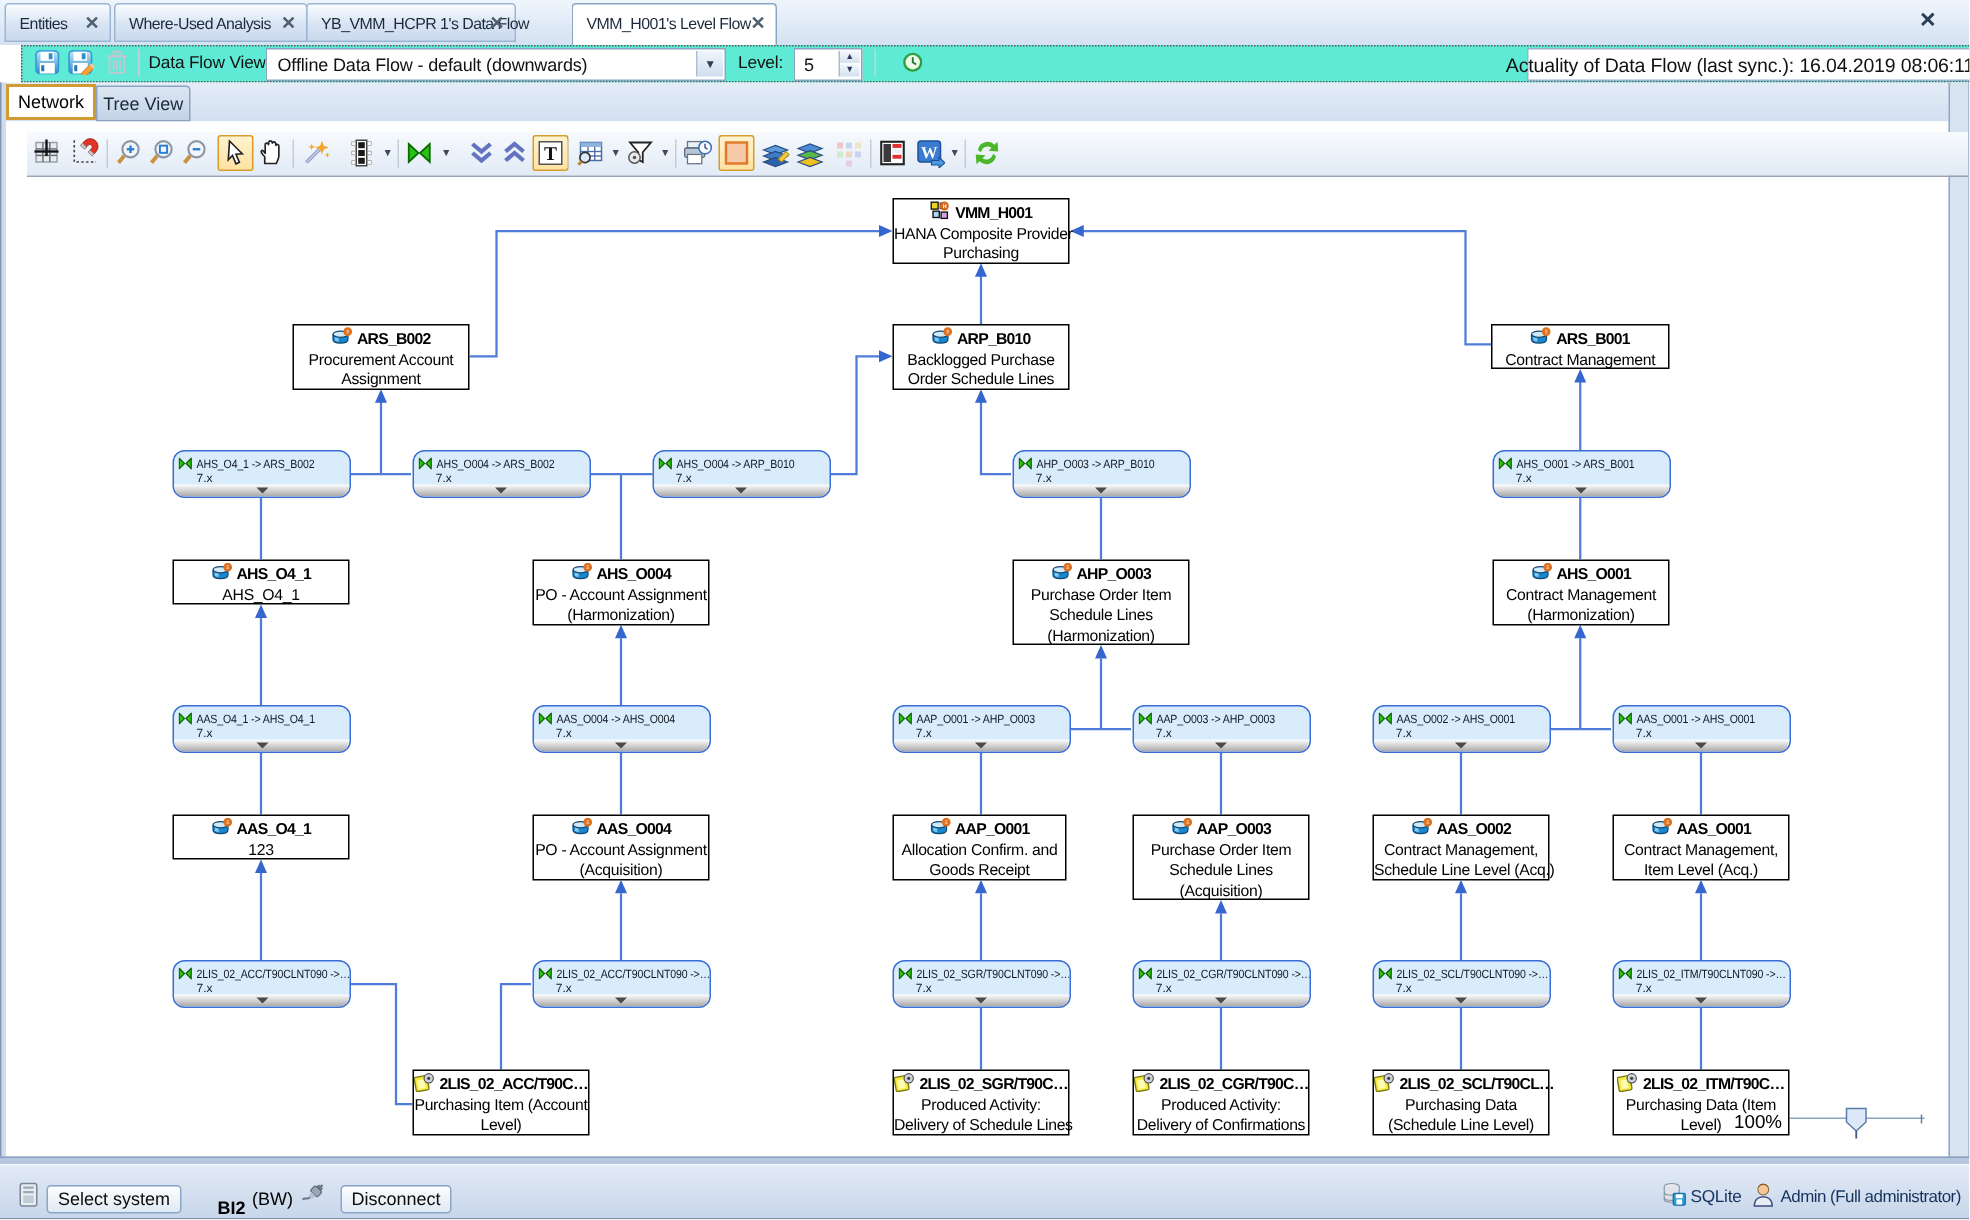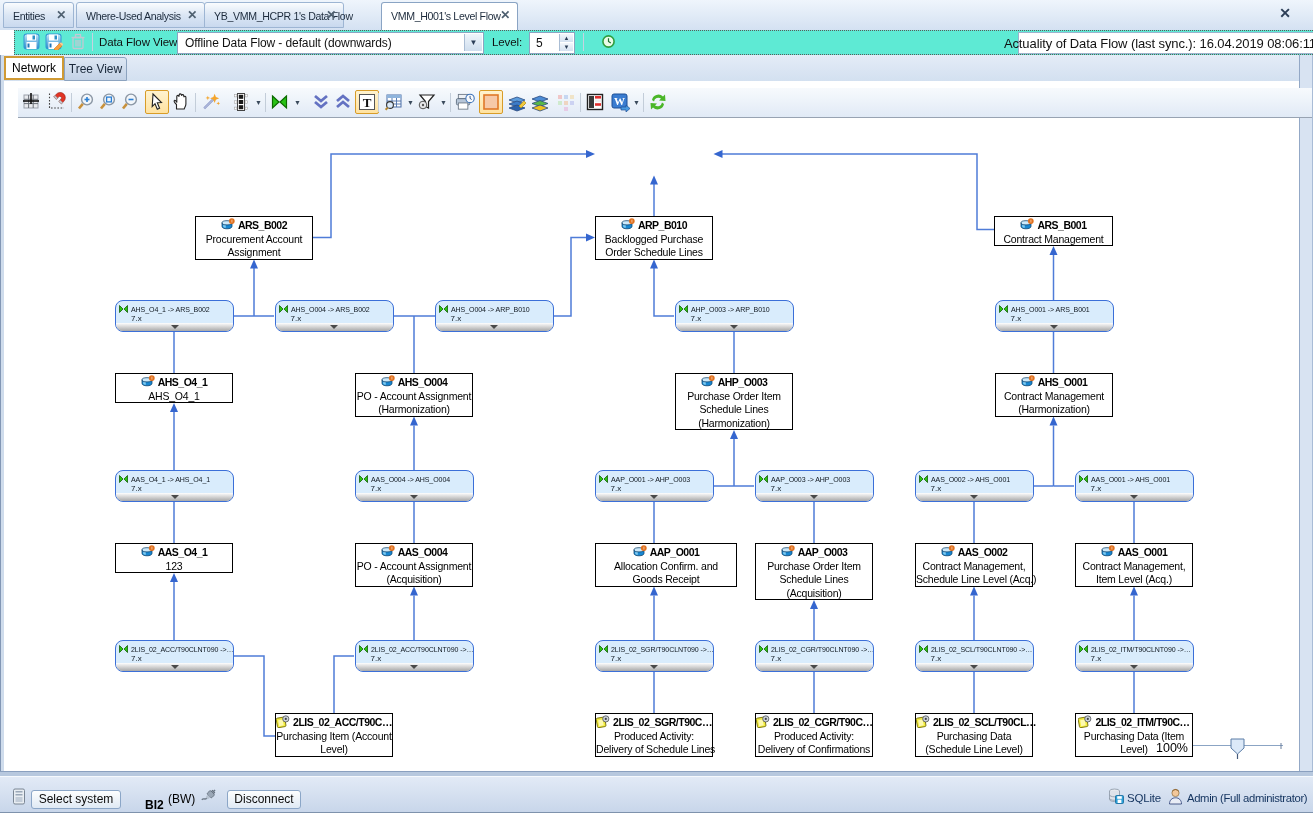--- a/index.html
+++ b/index.html
@@ -376,20 +376,32 @@
 </g>
 <g>
 <line x1="1192" y1="745.5" x2="1283" y2="745.5" stroke="#8ba4c4" stroke-width="1"></line>
 <line x1="1192" y1="743" x2="1192" y2="749" stroke="#6a7f9c" stroke-width="1"></line>
 <line x1="1281" y1="743" x2="1281" y2="749" stroke="#6a7f9c" stroke-width="1"></line>
 <path d="M1231 739 h13 v9 l-6.5 6 -6.5-6Z" fill="#dce9f8" stroke="#5a7ca6" stroke-width="1"></path>
 <line x1="1237.5" y1="754" x2="1237.5" y2="759" stroke="#44597a" stroke-width="1.2"></line>
 </g>
 </svg>
 
+<div class="ebox" style="left:595px;top:132px;width:118px;height:44px">
+      <div class="ti2"><svg width="14" height="13" viewBox="0 0 14 13">
+          <rect x="0.8" y="0.8" width="4.6" height="4.6" fill="#ecd31c" stroke="#111" stroke-width="0.9"></rect>
+          <rect x="2" y="6.8" width="4.2" height="4.2" fill="#a8daf2" stroke="#111" stroke-width="0.9"></rect>
+          <rect x="7.4" y="7.4" width="4.2" height="4.2" fill="#d4a4e0" stroke="#111" stroke-width="0.9"></rect>
+          <rect x="6.8" y="1.4" width="3.6" height="3.6" fill="#d8dde2" stroke="#333" stroke-width="0.8"></rect>
+          <circle cx="9.6" cy="3.3" r="3" fill="#d9671b"></circle>
+          <text x="9.6" y="4.6" font-size="3.6" fill="#fff" text-anchor="middle" font-weight="bold">H</text>
+        </svg>VMM_H001</div>
+      <div>HANA Composite Provider</div>
+      <div>Purchasing</div>
+    </div>
 <div class="ebox" style="left:195px;top:216px;width:118px;height:44px">
       <div class="ti2"><svg width="14" height="13" viewBox="0 0 14 13">
           <path d="M1 4.8 v3.6 c0 1.5 2.3 2.4 5 2.4 s5-0.9 5-2.4 V4.8Z" fill="#1787d2"></path>
           <path d="M2.2 6.2 v2.7 c0.8 0.55 1.7 0.8 2.6 0.95 V7Z" fill="#7ecaf2"></path>
           <ellipse cx="6" cy="4.8" rx="5" ry="2.1" fill="#cde9fa" stroke="#15476e" stroke-width="0.8"></ellipse>
           <path d="M1 4.8 v3.6 c0 1.5 2.3 2.4 5 2.4 s5-0.9 5-2.4 V4.8" fill="none" stroke="#15476e" stroke-width="0.8"></path>
           <circle cx="10.8" cy="3.1" r="2.9" fill="#e0701e"></circle>
           <path d="M10 2.2 h1.7 M10 3.1 h1.7 M10 4 h1.7" stroke="#f8d0b0" stroke-width="0.5"></path>
         </svg>ARS_B002</div>
       <div>Procurement Account</div>
@@ -482,21 +494,21 @@
           <path d="M1 4.8 v3.6 c0 1.5 2.3 2.4 5 2.4 s5-0.9 5-2.4 V4.8Z" fill="#1787d2"></path>
           <path d="M2.2 6.2 v2.7 c0.8 0.55 1.7 0.8 2.6 0.95 V7Z" fill="#7ecaf2"></path>
           <ellipse cx="6" cy="4.8" rx="5" ry="2.1" fill="#cde9fa" stroke="#15476e" stroke-width="0.8"></ellipse>
           <path d="M1 4.8 v3.6 c0 1.5 2.3 2.4 5 2.4 s5-0.9 5-2.4 V4.8" fill="none" stroke="#15476e" stroke-width="0.8"></path>
           <circle cx="10.8" cy="3.1" r="2.9" fill="#e0701e"></circle>
           <path d="M10 2.2 h1.7 M10 3.1 h1.7 M10 4 h1.7" stroke="#f8d0b0" stroke-width="0.5"></path>
         </svg>AAS_O004</div>
       <div>PO - Account Assignment</div>
       <div>(Acquisition)</div>
     </div>
-<div class="ebox" style="left:595px;top:543px;width:142px;height:44px">
+<div class="ebox" style="left:595px;top:543px;width:116px;height:44px">
       <div class="ti2"><svg width="14" height="13" viewBox="0 0 14 13">
           <path d="M1 4.8 v3.6 c0 1.5 2.3 2.4 5 2.4 s5-0.9 5-2.4 V4.8Z" fill="#1787d2"></path>
           <path d="M2.2 6.2 v2.7 c0.8 0.55 1.7 0.8 2.6 0.95 V7Z" fill="#7ecaf2"></path>
           <ellipse cx="6" cy="4.8" rx="5" ry="2.1" fill="#cde9fa" stroke="#15476e" stroke-width="0.8"></ellipse>
           <path d="M1 4.8 v3.6 c0 1.5 2.3 2.4 5 2.4 s5-0.9 5-2.4 V4.8" fill="none" stroke="#15476e" stroke-width="0.8"></path>
           <circle cx="10.8" cy="3.1" r="2.9" fill="#e0701e"></circle>
           <path d="M10 2.2 h1.7 M10 3.1 h1.7 M10 4 h1.7" stroke="#f8d0b0" stroke-width="0.5"></path>
         </svg>AAP_O001</div>
       <div>Allocation Confirm. and</div>
       <div>Goods Receipt</div>

